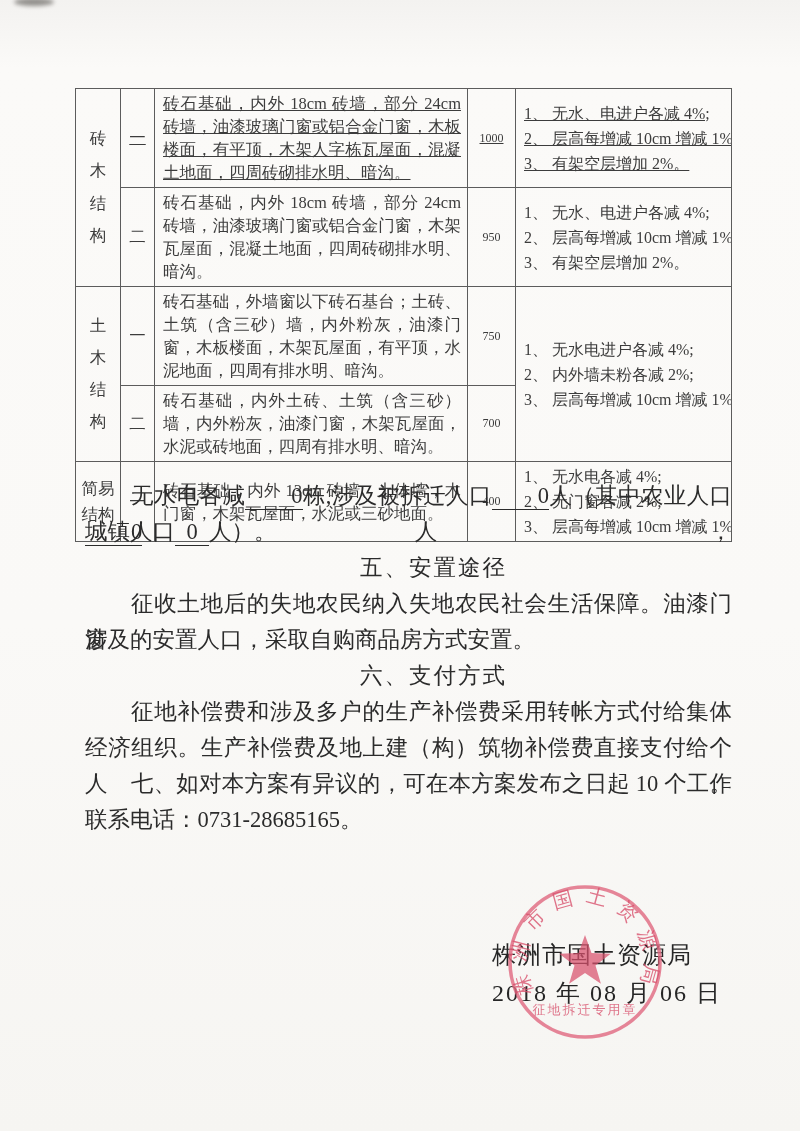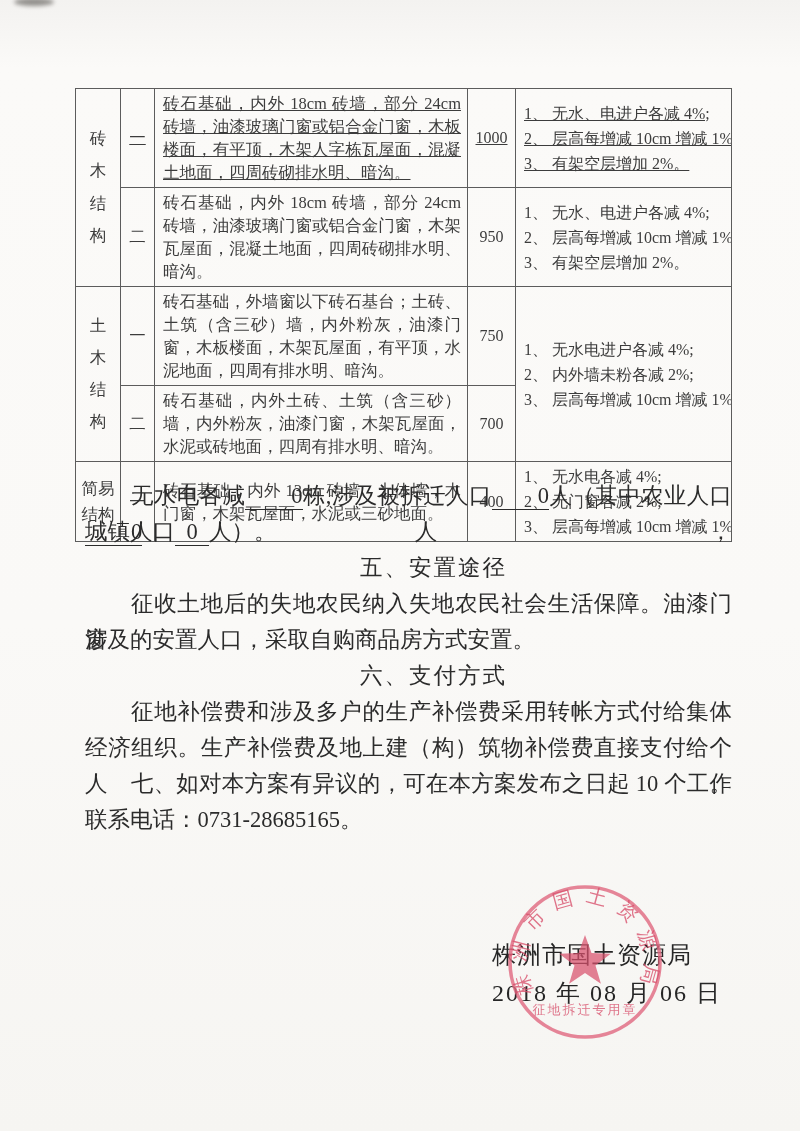--- a/index.html
+++ b/index.html
@@ -50,21 +50,21 @@
     display: inline-block; width: 2.35em;
     line-height: 1.55; text-align: center;
     word-break: break-all;
   }
   td.grade { text-align: center; }
   td.desc {
     padding: 3px 6px 3px 8px;
     line-height: 23px;
     text-align: justify;
   }
-  td.price { text-align: center; font-size: 16px; }
+  td.price { text-align: center; font-size: 12px; }
   td.notes { padding: 2px 3px 2px 8px; font-size: 16px; }
   .note { line-height: 25px; white-space: nowrap; }
 
   
   .body-text {
     position: absolute; left: 85px; top: 478px;
     width: 647px;
     font-size: 22.5px;
     color: #2b2b2b;
   }

